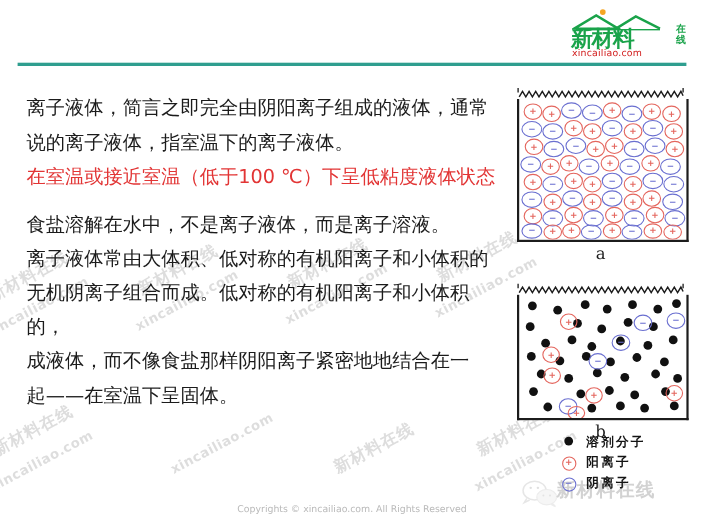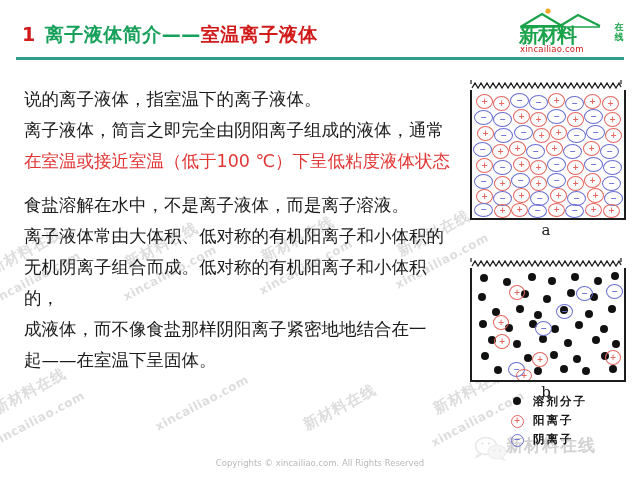--- a/index.html
+++ b/index.html
@@ -200,41 +200,38 @@
     <div class="wm en" style="left:390px; top:254px;">xincailiao.com</div>
     <div class="wm cn" style="left:430px; top:382px;">新材料在线</div>
     <div class="wm en" style="left:426px; top:412px;">xincailiao.com</div>
     <div class="wm cn" style="left:-10px; top:382px;">新材料在线</div>
     <div class="wm en" style="left:-14px; top:412px;">xincailiao.com</div>
     <div class="wm cn" style="left:300px; top:398px;">新材料在线</div>
     <div class="wm en" style="left:150px; top:396px;">xincailiao.com</div>
   </div>
 
   <div class="header">
-    <div class="title">
-      <span class="num">1</span><span class="t-green">离子液体简介——</span><span class="t-red">室温离子液体</span>
-    </div>
     <div class="rule"></div>
 
     <div class="logo">
       <svg class="logo-roof" viewBox="0 0 84 20">
         <circle cx="28" cy="3" r="2.6" fill="#f5a623"></circle>
         <path d="M2 18 L22 6 L42 18 Z" fill="none" stroke="#1aa34a" stroke-width="2.2"></path>
         <path d="M40 18 L58 7 L80 18" fill="none" stroke="#1aa34a" stroke-width="2.2"></path>
         <path d="M4 19 L80 19" stroke="#1aa34a" stroke-width="1.4"></path>
       </svg>
       <div class="logo-cn">新材料</div>
       <div class="logo-zx">在线</div>
       <div class="logo-url">xincailiao.com</div>
     </div>
   </div>
 
   <div class="bodytext">
+    <p>离子液体，简言之即完全由阴阳离子组成的液体，通常</p>
     <p>说的离子液体，指室温下的离子液体。</p>
-    <p>离子液体，简言之即完全由阴阳离子组成的液体，通常</p>
     <p class="para-red">在室温或接近室温（低于100 ℃）下呈低粘度液体状态</p>
     <div class="gap"></div>
     <p>食盐溶解在水中，不是离子液体，而是离子溶液。</p>
     <p>离子液体常由大体积、低对称的有机阳离子和小体积的</p>
     <p>无机阴离子组合而成。低对称的有机阳离子和小体积的，</p>
     <p>成液体，而不像食盐那样阴阳离子紧密地地结合在一</p>
     <p>起——在室温下呈固体。</p>
   </div>
 
   <div class="figwrap fig-a">

